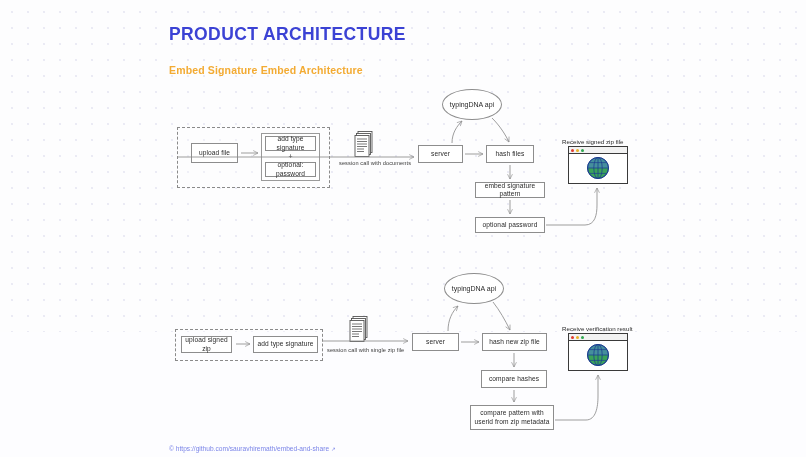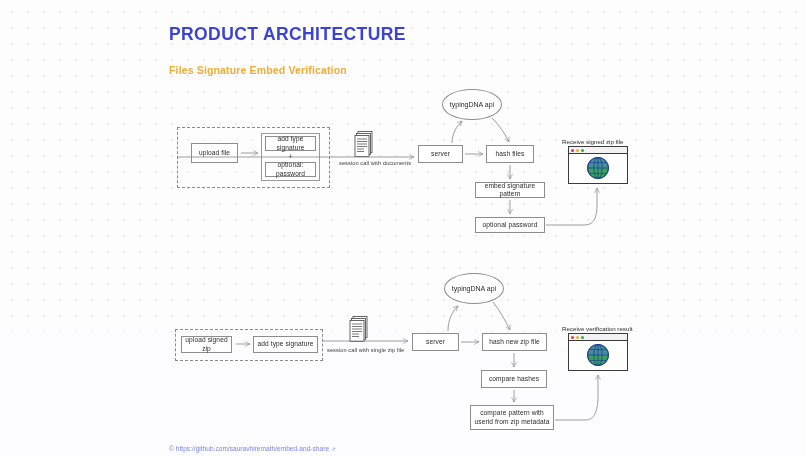--- a/index.html
+++ b/index.html
@@ -131,21 +131,21 @@
   }
   #footer .ext { font-size: 5.6px; }
 </style>
 </head>
 <body>
 
 <div id="page">
 
   <div id="main-title">PRODUCT ARCHITECTURE</div>
 
-  <div id="sec-title-1" class="section-title">Files Signature Embed Verification</div>
+  <div id="sec-title-1" class="section-title">Embed Signature Embed Architecture</div>
 
   <div class="diagram">
 
     <div class="dashbox" style="left:177px; top:127px; width:153px; height:61px;"></div>
 
     <div class="node" style="left:191px; top:143px; width:47px; height:20px;">upload file</div>
 
     <div class="groupbox" style="left:261px; top:133px; width:59px; height:48px;"></div>
     <div class="node" style="left:265px; top:136px; width:51px; height:15px;">add type signature</div>
     <div class="plus" style="left:265px; top:153px; width:51px;">+</div>

